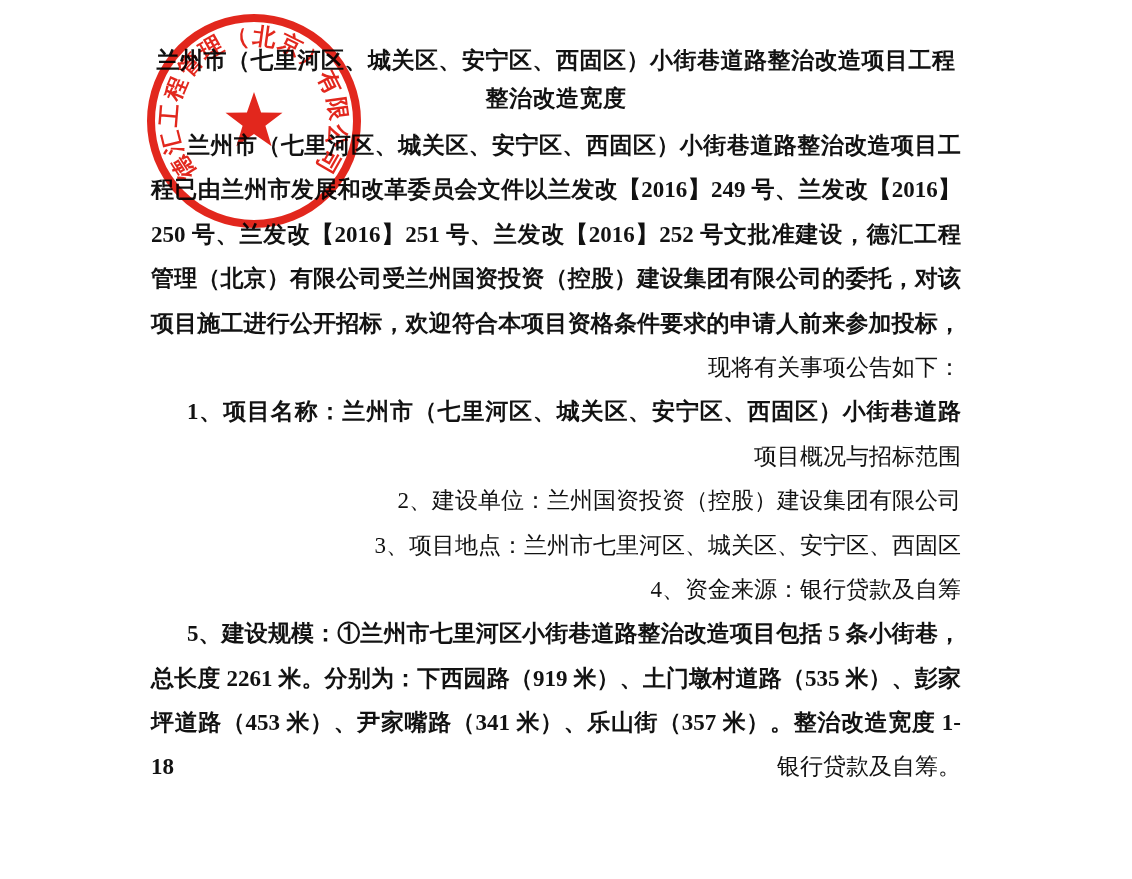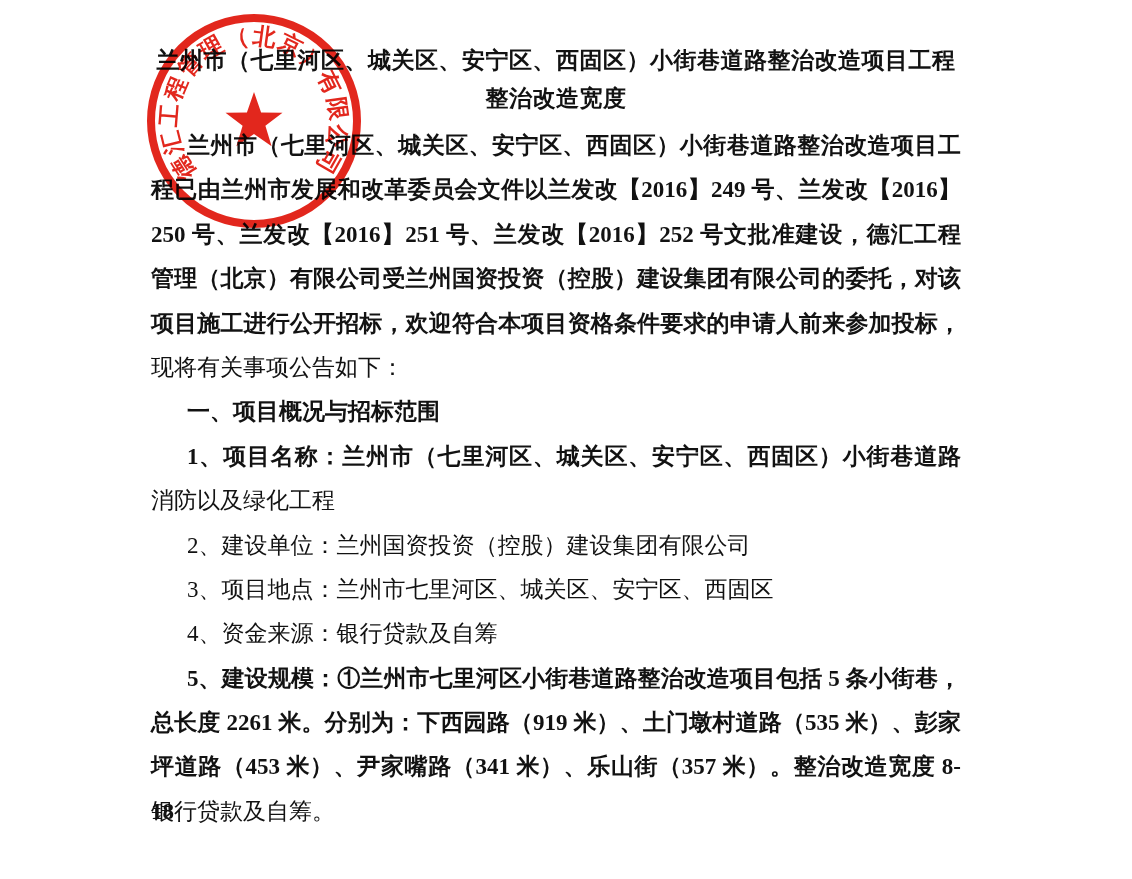--- a/index.html
+++ b/index.html
@@ -30,21 +30,21 @@
     white-space: nowrap;
   }
   .doc-body {
     margin-top: 6px;
   }
   .ln {
     font-size: 23px;
     line-height: 44.4px;
     height: 44.4px;
     white-space: nowrap;
-    text-align: left;
+    text-align: right;
   }
   .jst {
     white-space: normal;
     text-align: justify;
     text-align-last: justify;
     font-weight: bold;
   }
   .ind { padding-left: 36px; }
   .bold { font-weight: bold; }
   
@@ -74,29 +74,28 @@
       <div class="title-line">整治改造宽度</div>
     </div>
 
     <div class="doc-body">
       <div class="ln ind jst">兰州市（七里河区、城关区、安宁区、西固区）小街巷道路整治改造项目工</div>
       <div class="ln jst">程已由兰州市发展和改革委员会文件以兰发改【2016】249 号、兰发改【2016】</div>
       <div class="ln jst">250 号、兰发改【2016】251 号、兰发改【2016】252 号文批准建设，德汇工程</div>
       <div class="ln jst">管理（北京）有限公司受兰州国资投资（控股）建设集团有限公司的委托，对该</div>
       <div class="ln jst">项目施工进行公开招标，欢迎符合本项目资格条件要求的申请人前来参加投标，</div>
       <div class="ln">现将有关事项公告如下：</div>
-      <div class="ln ind bold">一、项目概况与招标范围</div>
       <div class="ln ind jst">1、项目名称：兰州市（七里河区、城关区、安宁区、西固区）小街巷道路</div>
-      <div class="ln">消防以及绿化工程</div>
+      <div class="ln">项目概况与招标范围</div>
       <div class="ln ind">2、建设单位：兰州国资投资（控股）建设集团有限公司</div>
       <div class="ln ind">3、项目地点：兰州市七里河区、城关区、安宁区、西固区</div>
       <div class="ln ind">4、资金来源：银行贷款及自筹</div>
       <div class="ln ind jst">5、建设规模：①兰州市七里河区小街巷道路整治改造项目包括 5 条小街巷，</div>
       <div class="ln jst">总长度 2261 米。分别为：下西园路（919 米）、土门墩村道路（535 米）、彭家</div>
-      <div class="ln jst">坪道路（453 米）、尹家嘴路（341 米）、乐山街（357 米）。整治改造宽度 8-18</div>
+      <div class="ln jst">坪道路（453 米）、尹家嘴路（341 米）、乐山街（357 米）。整治改造宽度 1-18</div>
       <div class="ln">银行贷款及自筹。</div>
     </div>
   </div>
 
   <svg class="seal" viewBox="0 0 230 230" xmlns="http://www.w3.org/2000/svg">
     <defs>
       <path id="sealArc" d="M 60.55 169.45 A 77 77 0 1 1 169.45 169.45" fill="none"></path>
     </defs>
     <circle cx="115" cy="115" r="103" fill="none" stroke-width="8" stroke="#e11b10"></circle>
     <polygon points="115,86 122.1,106.4 143.5,106.8 126.4,119.7 132.6,140.3 115,128 97.4,140.3 103.6,119.7 86.5,106.8 107.9,106.4" fill="#e11b10"></polygon>

